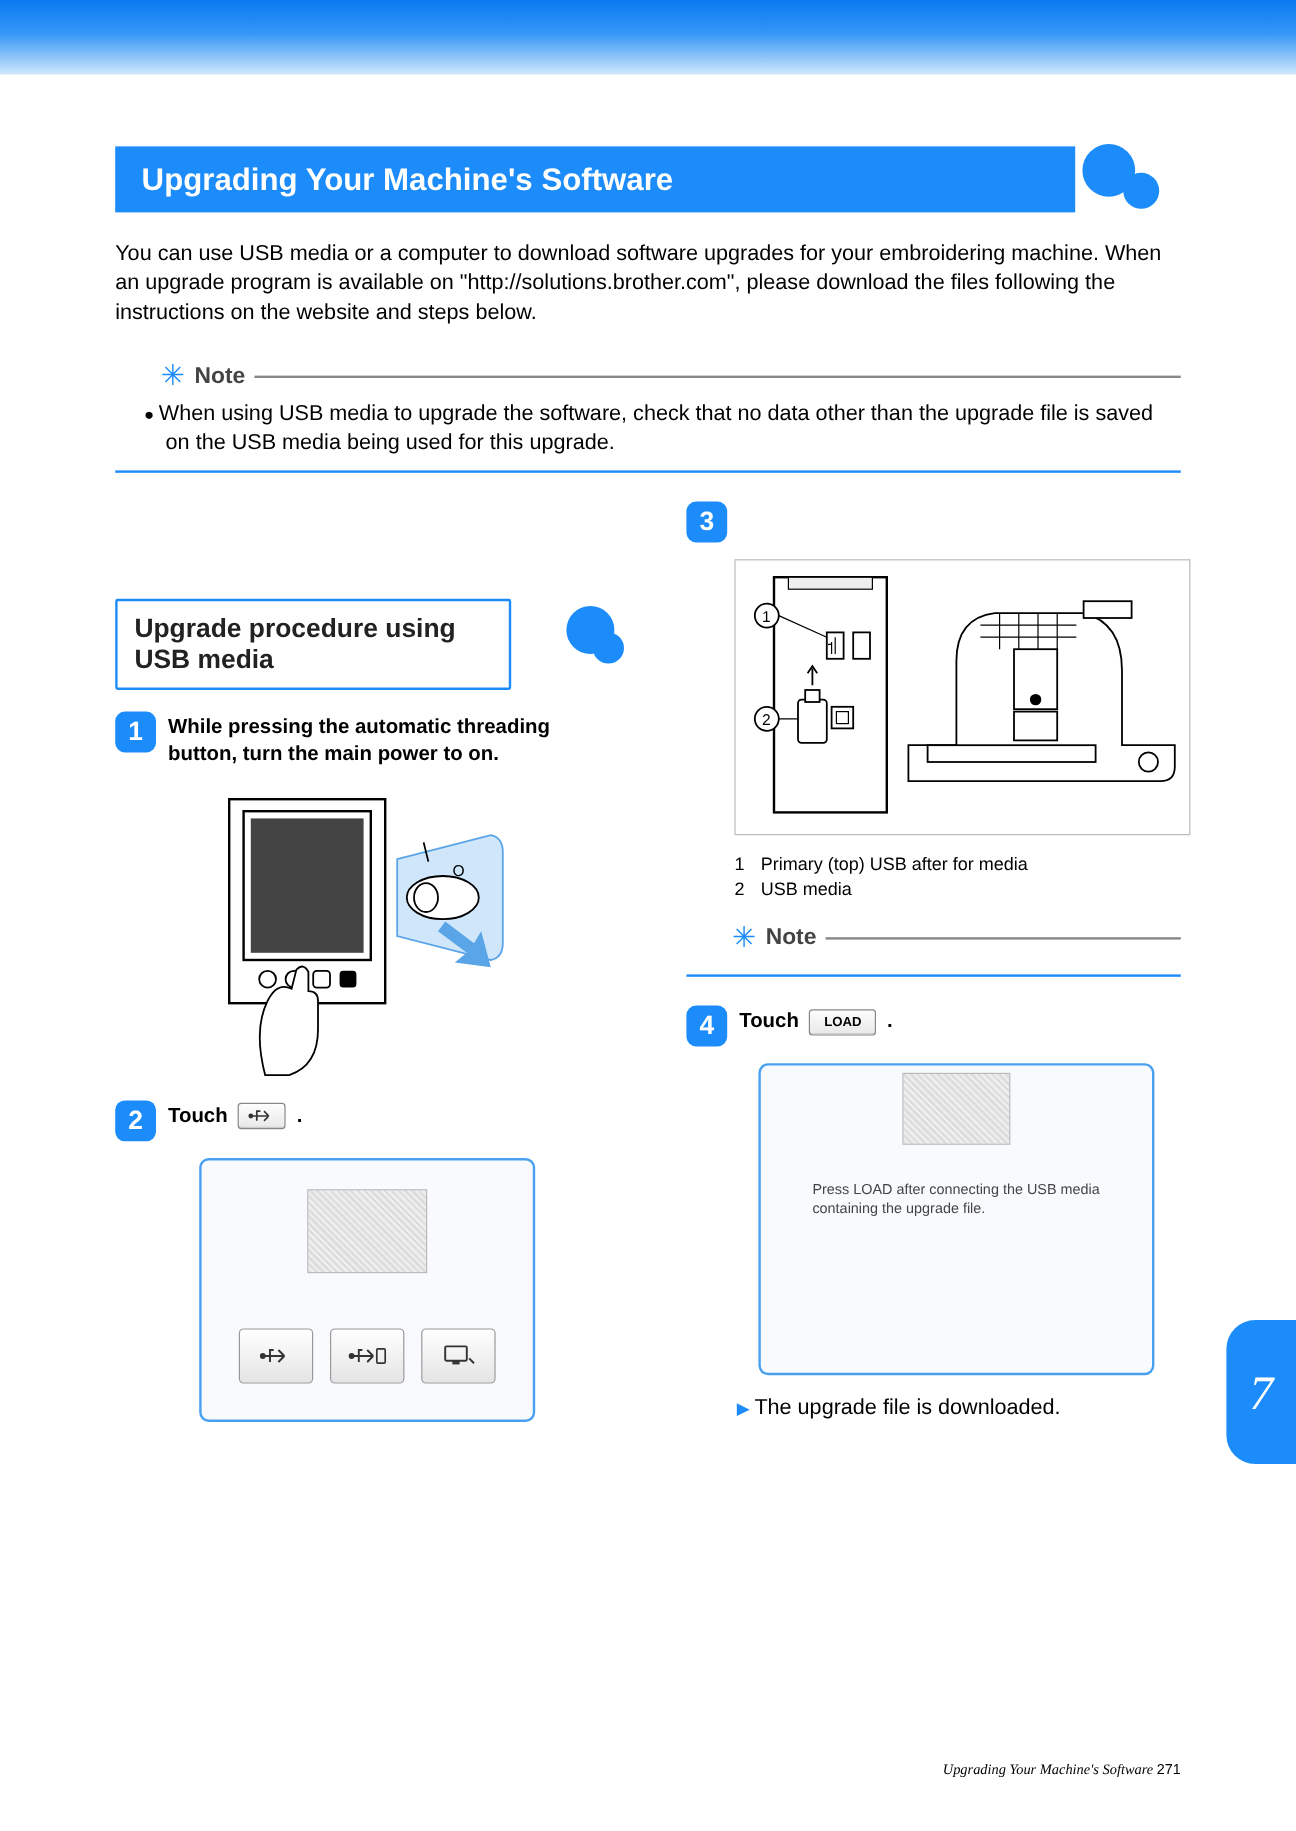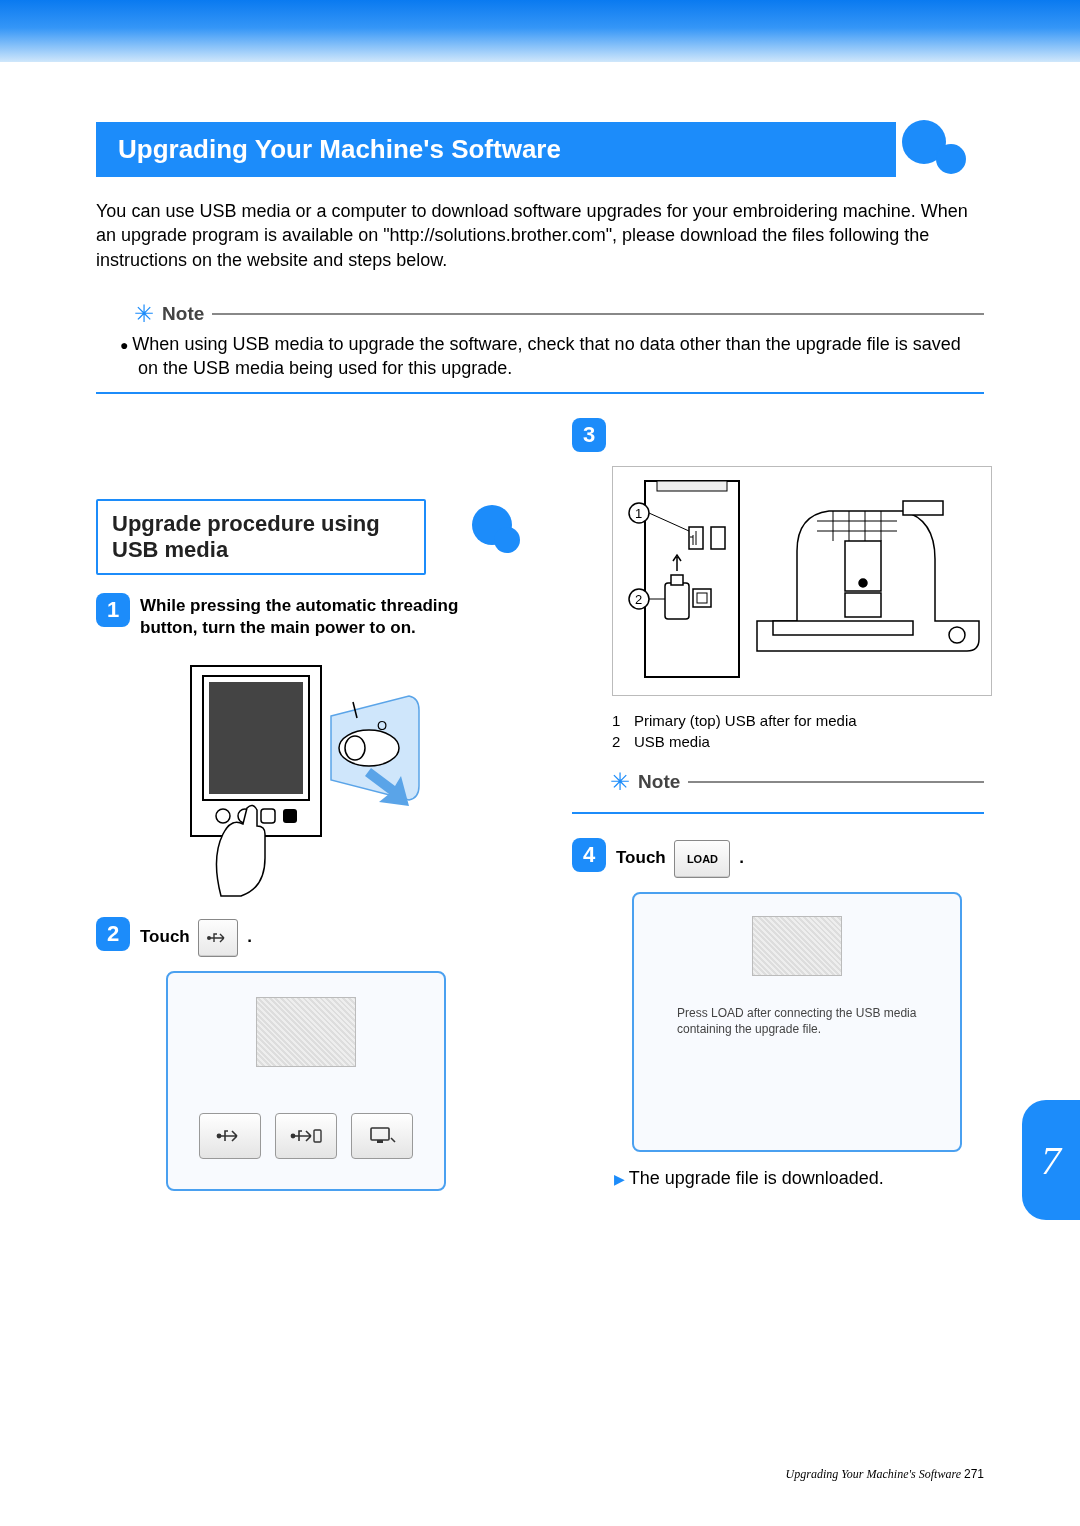--- a/index.html
+++ b/index.html
@@ -142,21 +142,21 @@
     line-height: 1.3;
     padding-top: 2px;
   }
   .step-text .inline-btn {
     display: inline-flex;
     align-items: center;
     justify-content: center;
     border: 1px solid #888;
     border-radius: 3px;
     background: linear-gradient(#fdfdfd,#e8e8e8);
-    height: 38px;
+    height: 22px;
     min-width: 40px;
     font-size: 11px;
     font-weight: 700;
     padding: 0 6px;
     vertical-align: middle;
     margin: 0 4px;
     box-shadow: inset 0 -1px 0 #ccc;
   }
   .illus {
     border: 1px solid #bbb;
@@ -214,21 +214,21 @@
   
   .illus1 { width: 270px; height: 250px; margin-left: 60px; border: none; }
   
   .illus2 { width: 280px; height: 220px; border: 2px solid #4aa0f0; border-radius: 8px; margin-left: 70px; background: #f8fafe; padding: 14px; flex-direction: column; justify-content: space-between; }
   .illus2 .top-img { width: 100px; height: 70px; background: repeating-linear-gradient(45deg,#ddd,#ddd 2px,#eee 2px,#eee 4px); border: 1px solid #bbb; align-self: center; margin-top: 10px; }
   .illus2 .btn-row { display: flex; gap: 14px; justify-content: center; margin-bottom: 16px; }
   .illus2 .ui-btn { width: 62px; height: 46px; border: 1px solid #999; border-radius: 4px; background: linear-gradient(#fff,#e4e4e4); display: flex; align-items: center; justify-content: center; font-size: 18px; }
   
   .illus3 { width: 380px; height: 230px; margin-left: 40px; }
   
-  .illus4 { width: 330px; height: 260px; border: 2px solid #4aa0f0; border-radius: 8px; margin-left: 60px; background: #f8fafe; padding: 16px; flex-direction: column; justify-content: flex-start; align-items: center; }
+  .illus4 { width: 330px; height: 260px; border: 2px solid #4aa0f0; border-radius: 8px; margin-left: 60px; background: #f8fafe; flex-direction: column; justify-content: flex-start; align-items: center; }
   .illus4 .top-img { width: 90px; height: 60px; background: repeating-linear-gradient(45deg,#ddd,#ddd 2px,#eee 2px,#eee 4px); border: 1px solid #bbb; margin-top: 6px; }
   .illus4 .msg { font-size: 12px; color: #444; text-align: left; margin-top: 30px; width: 240px; line-height: 1.3; }
 </style>
 </head>
 <body>
 
 <div class="top-bar"></div>
 
 <div class="page">
 

